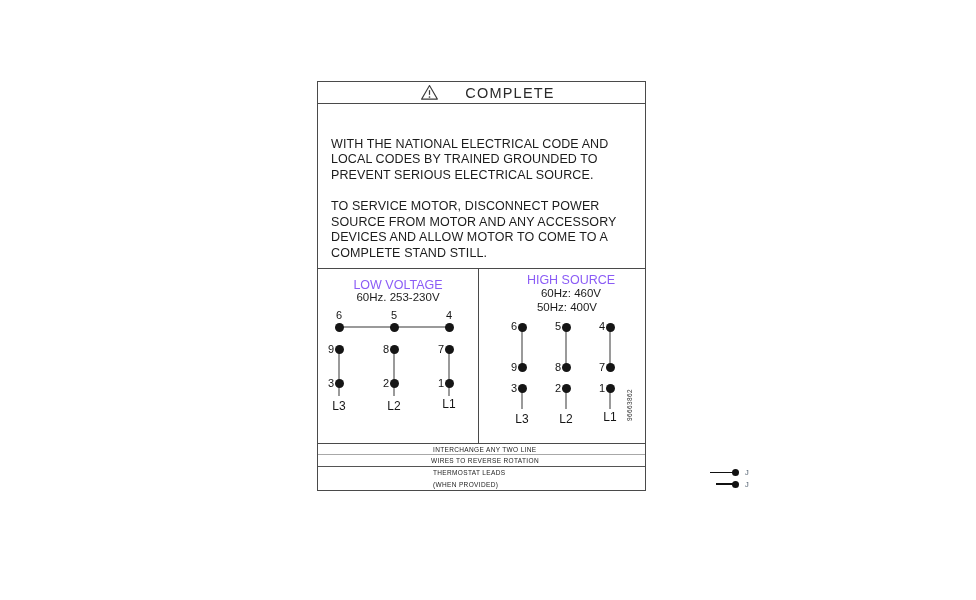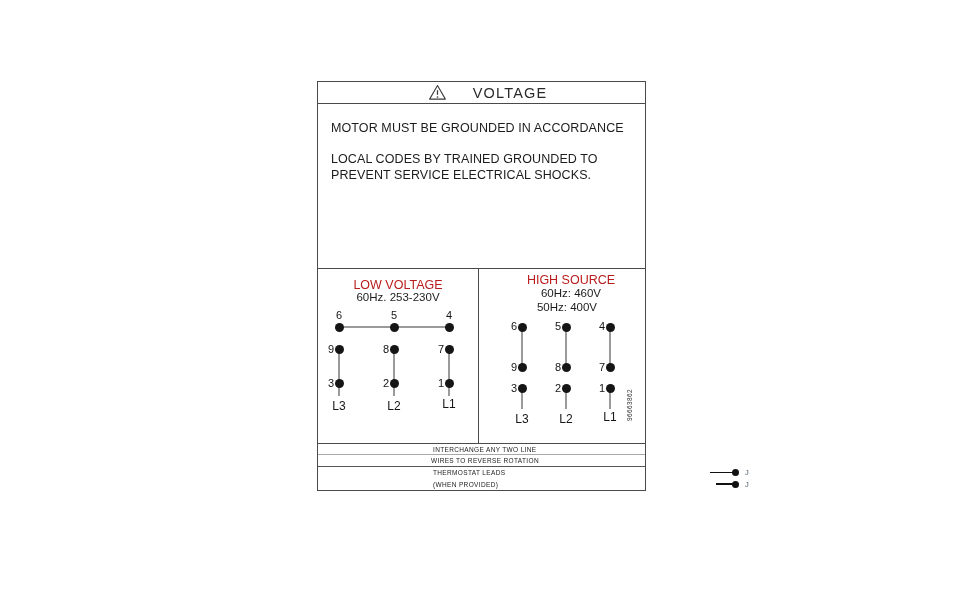--- a/index.html
+++ b/index.html
@@ -24,21 +24,21 @@
   .warn-text { height: 165px; border-bottom: 1px solid #4a4a4a; padding: 17px 10px 0 13px; }
   .warn-text p { font-size: 12.5px; line-height: 15.5px; letter-spacing: 0.1px; color: #1c1c1c; }
   .warn-text p + p { margin-top: 16px; }
 
   
   .diagrams { position: relative; height: 175px; border-bottom: 1px solid #4a4a4a; display: flex; }
   .col { position: relative; height: 100%; }
   .col-lv { width: 160px; }
   .col-hv { width: 167px; border-left: 1px solid #4a4a4a; }
 
-  .diag-title { position: absolute; text-align: center; font-size: 12.5px; color: #b91c1c; }
+  .diag-title { position: absolute; text-align: center; font-size: 12.5px; color: #8b5cf6; }
   .diag-sub   { position: absolute; text-align: center; font-size: 11.5px; color: #1c1c1c; }
 
   .dot   { position: absolute; width: 9px; height: 9px; border-radius: 50%; background: #151515; }
   .gline { position: absolute; background: #9a9a9a; }
   .tnum  { position: absolute; font-size: 11px; line-height: 12px; color: #151515; }
   .tnum.above { width: 20px; text-align: center; }
   .tnum.left  { width: 16px; text-align: right; }
   .lbl-line { position: absolute; width: 30px; text-align: center; font-size: 12px; color: #151515; }
 
   .part-no {
@@ -64,29 +64,35 @@
 
 <div id="stage">
   <div class="label-box">
 
     <div class="hdr">
       <svg class="warn-tri" viewBox="0 0 24 22">
         <path d="M12 2 L22.2 19.6 L1.8 19.6 Z" fill="none" stroke="#3a3a3a" stroke-width="1.4" stroke-linejoin="round"></path>
         <line x1="12" y1="8" x2="12" y2="14" stroke="#3a3a3a" stroke-width="1.6"></line>
         <circle cx="12" cy="16.8" r="1.1" fill="#3a3a3a"></circle>
       </svg>
-      <span class="hdr-title">VOLTAGE</span>
+      <span class="hdr-title">COMPLETE</span>
     </div>
 
     <div class="warn-text">
       <p>
-        <span>MOTOR MUST BE GROUNDED IN ACCORDANCE</span><br>
         <br>
+        <span>WITH THE NATIONAL ELECTRICAL CODE AND</span><br>
         <span>LOCAL CODES BY TRAINED GROUNDED TO</span><br>
-        <span>PREVENT SERVICE ELECTRICAL SHOCKS.</span>
+        <span>PREVENT SERIOUS ELECTRICAL SOURCE.</span>
+      </p>
+      <p>
+        <span>TO SERVICE MOTOR, DISCONNECT POWER</span><br>
+        <span>SOURCE FROM MOTOR AND ANY ACCESSORY</span><br>
+        <span>DEVICES AND ALLOW MOTOR TO COME TO A</span><br>
+        <span>COMPLETE STAND STILL.</span>
       </p>
     </div>
 
     <div class="diagrams">
 
       <div class="col col-lv">
         <div class="diag-title" style="left:0;right:0;top:9px;">LOW VOLTAGE</div>
         <div class="diag-sub" style="left:0;right:0;top:22px;">60Hz. 253-230V</div>
 
         <div class="gline" style="left:21px;top:57px;width:111px;height:1.6px;"></div>

